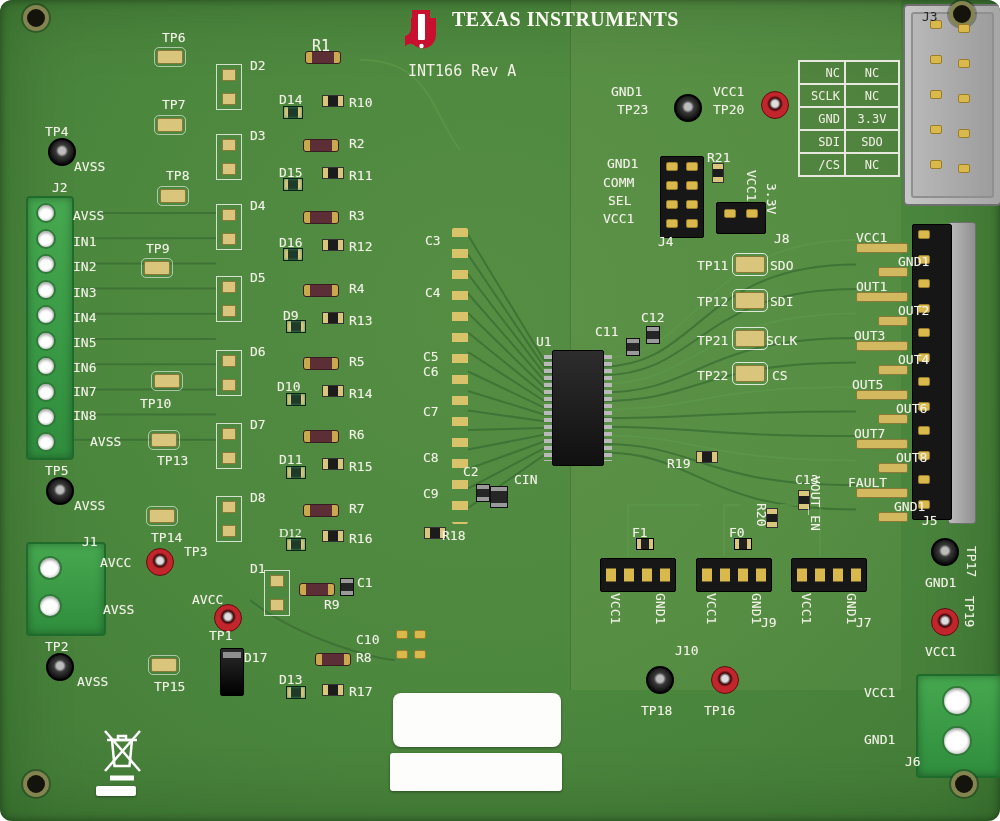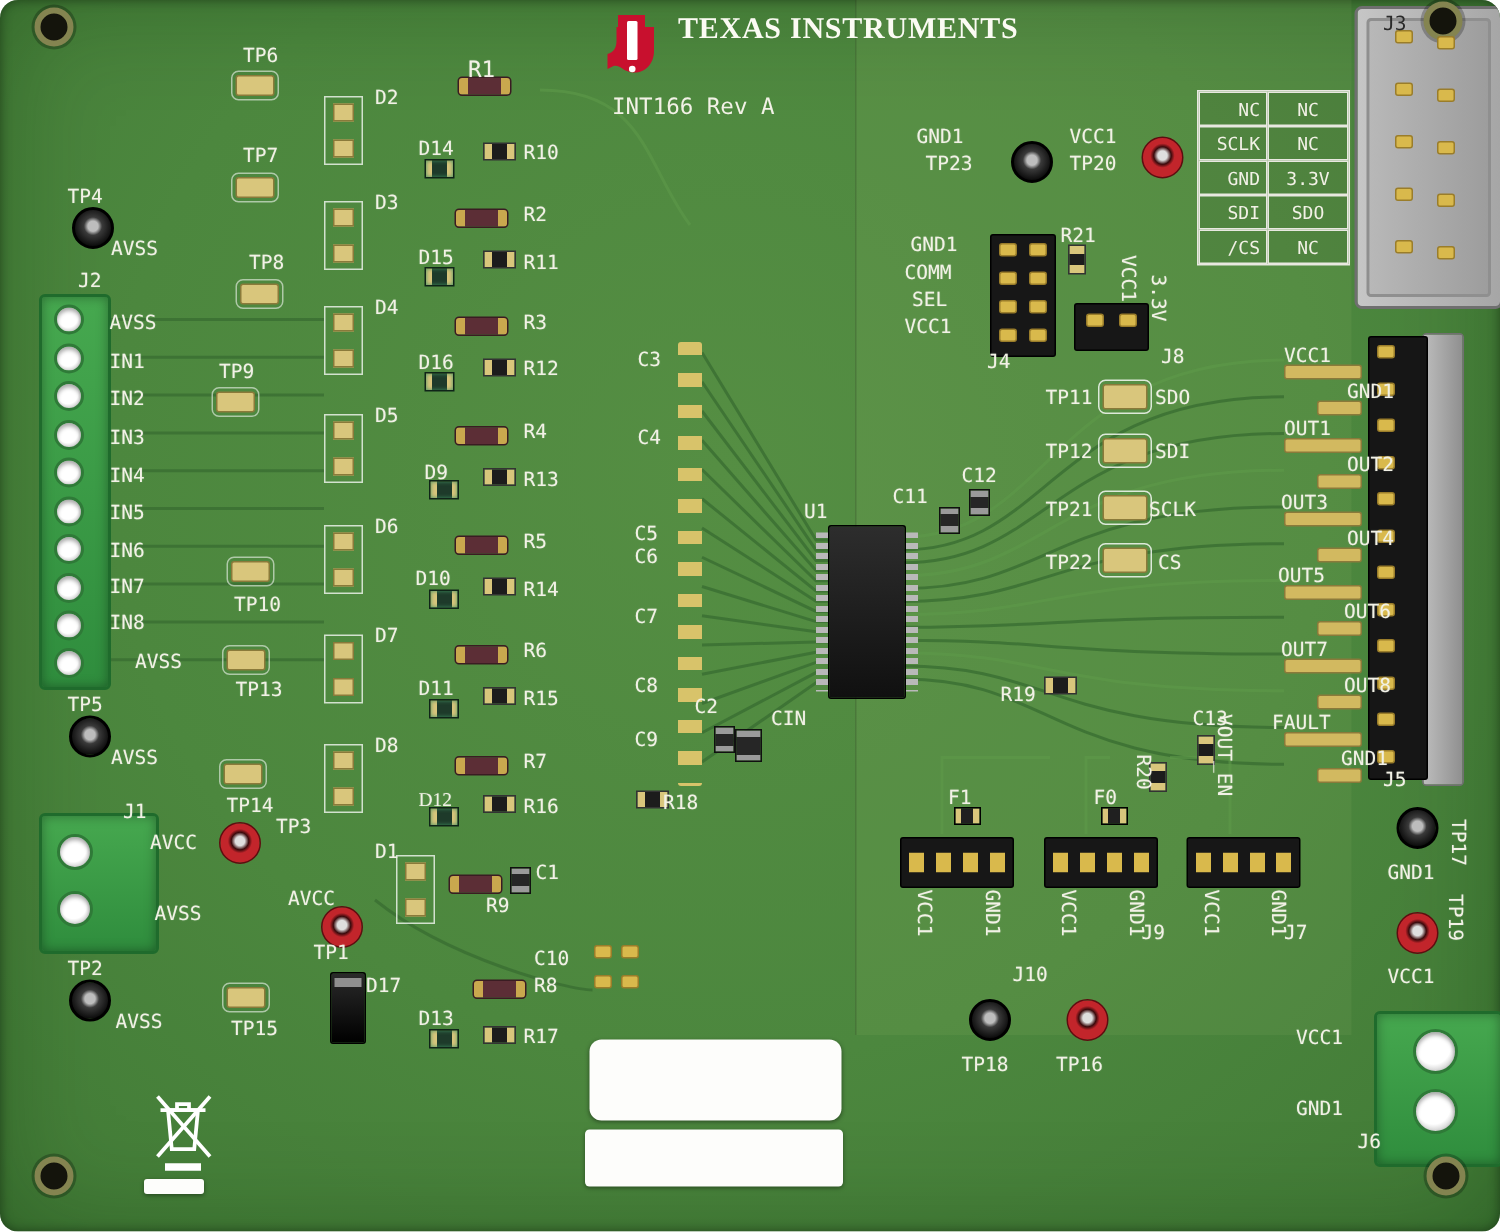--- a/index.html
+++ b/index.html
@@ -305,21 +305,21 @@
       <line x1="16" y1="60" x2="40" y2="60" stroke-width="5"></line>
     </g>
   </svg>
 
   <div id="labels">
       <span class="lbl" style="left: 922px; top: 10px; color: rgb(42, 42, 42); text-shadow: none;">J3</span>
       <span class="lbl" style="left: 162px; top: 31px;">TP6</span>
       <span class="lbl" style="left: 162px; top: 98px;">TP7</span>
       <span class="lbl" style="left: 166px; top: 169px;">TP8</span>
       <span class="lbl" style="left: 146px; top: 242px;">TP9</span>
-      <span class="lbl" style="left: 156px; top: 397px;">TP10</span>
+      <span class="lbl" style="left: 140px; top: 397px;">TP10</span>
       <span class="lbl" style="left: 157px; top: 454px;">TP13</span>
       <span class="lbl" style="left: 151px; top: 531px;">TP14</span>
       <span class="lbl" style="left: 154px; top: 680px;">TP15</span>
       <span class="lbl" style="left: 45px; top: 125px;">TP4</span>
       <span class="lbl" style="left: 74px; top: 160px;">AVSS</span>
       <span class="lbl" style="left: 52px; top: 181px;">J2</span>
       <span class="lbl" style="left: 73px; top: 209px;">AVSS</span>
       <span class="lbl" style="left: 73px; top: 235px;">IN1</span>
       <span class="lbl" style="left: 73px; top: 260px;">IN2</span>
       <span class="lbl" style="left: 73px; top: 286px;">IN3</span>

